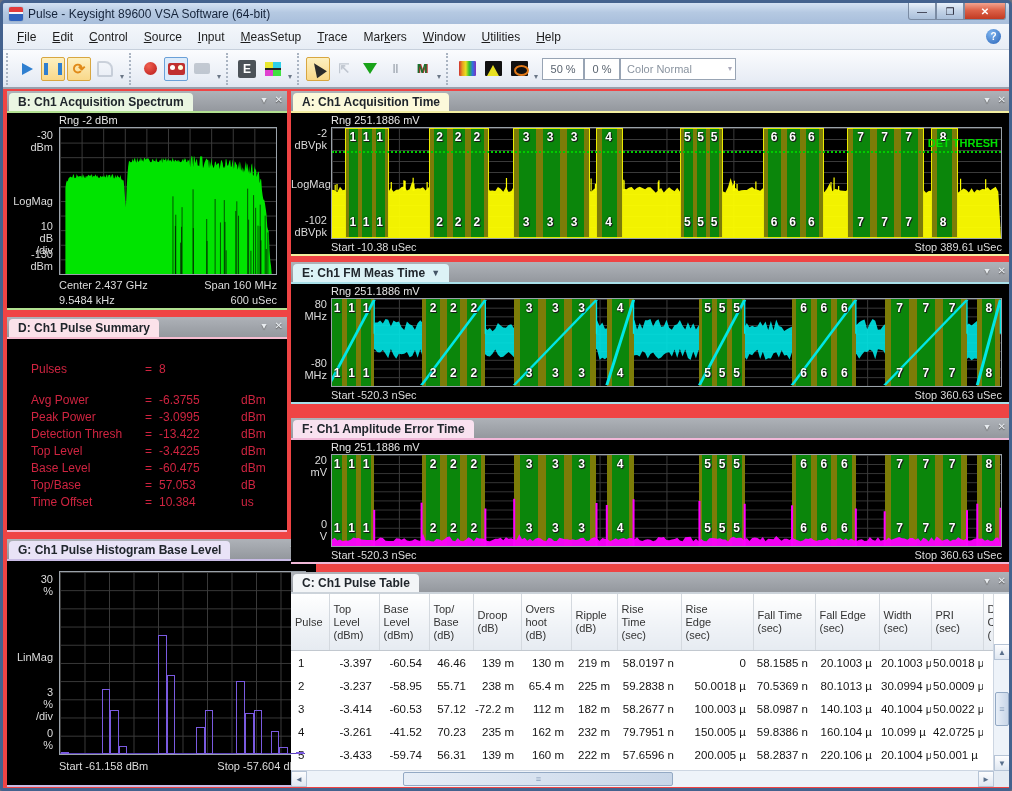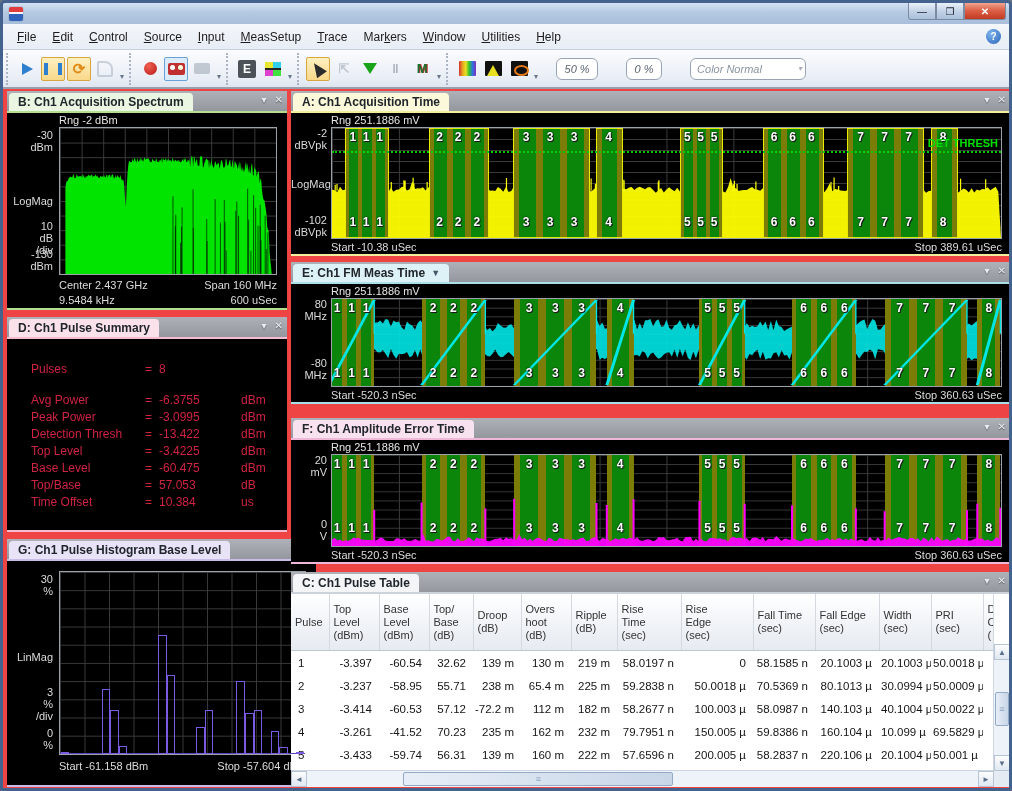--- a/index.html
+++ b/index.html
@@ -41,21 +41,21 @@
   .g-cursor{width:0;height:0;border-left:6px solid transparent;border-right:6px solid transparent;border-bottom:14px solid #2b2b2b;transform:rotate(-35deg);}
   .g-move{color:#8a94a2;font-size:13px;font-weight:bold;}
   .g-peak{width:0;height:0;border-left:7px solid transparent;border-right:7px solid transparent;border-top:11px solid #19a319;}
   .g-band{color:#55606e;font-size:13px;font-weight:bold;letter-spacing:1px;}
   .g-markerM{color:#1c6e2c;font-size:13px;font-weight:bold;text-shadow:1px 0 0 #c03030;}
   .g-spectrogram{width:17px;height:15px;background:linear-gradient(90deg,#d03030,#e8a020,#e8e020,#30c030,#3070e0,#8030c0);border-radius:1px;}
   .g-spectrum{width:17px;height:15px;background:#111;position:relative;overflow:hidden;border-radius:1px;}
   .g-spectrum:before{content:"";position:absolute;left:2px;bottom:0;width:0;height:0;border-left:6px solid transparent;border-right:6px solid transparent;border-bottom:11px solid #e8e020;}
   .g-persistence{width:17px;height:15px;background:#111;position:relative;border-radius:1px;}
   .g-persistence:before{content:"";position:absolute;left:3px;top:4px;width:11px;height:7px;border:2px solid #e07818;border-radius:50%;}
-  .tfield{height:20px;border:1px solid #98a4b4;background:#fff;color:#5a6470;font-size:11px;display:flex;align-items:center;justify-content:center;margin:0 14px;border-radius:6px;font-style:italic;}
+  .tfield{height:20px;border:1px solid #98a4b4;background:#fff;color:#5a6470;font-size:11px;display:flex;align-items:center;justify-content:center;margin:0 0;border-radius:0;}
   .combo{justify-content:flex-start;padding-left:6px;position:relative;color:#8a94a0;}
   .combo .carr{position:absolute;right:3px;font-size:8px;color:#aab;}
   
   #workspace{position:relative;height:700px;background:#ef4444;}
   .panel{position:absolute;display:flex;flex-direction:column;box-sizing:border-box;}
   .phdr{height:20px;background:linear-gradient(180deg,#aeb2b8,#94989e);display:flex;align-items:flex-end;position:relative;flex:0 0 auto;}
   .tab{height:18px;margin-left:2px;padding:0 9px;border-radius:4px 4px 0 0;font-size:12px;font-weight:600;color:#20262c;display:flex;align-items:center;white-space:nowrap;}
   .tab .caret{font-size:9px;margin-left:6px;color:#456;}
   .hbtns{position:absolute;right:4px;top:3px;display:flex;gap:8px;}
   .hbtn{color:#e8ecf0;font-size:10px;line-height:12px;text-shadow:0 1px 1px #555;}
@@ -95,20 +95,21 @@
   .sthumb{position:absolute;background:linear-gradient(90deg,#e7eef7,#c8d6e8);border:1px solid #93a9c4;border-radius:2px;box-sizing:border-box;}
   .sthumb:after{content:"≡";color:#8aa0bc;font-size:9px;position:absolute;left:50%;top:50%;transform:translate(-50%,-55%);}
   .corner{position:absolute;right:0;bottom:0;width:16px;height:16px;background:#e4ebf3;}
 </style>
 </head>
 <body>
 
 <div id="win">
   <div id="titlebar">
     <div id="appicon"></div>
+    <div id="apptitle">Pulse - Keysight 89600 VSA Software (64-bit)</div>
     <div id="winbtns">
       <div class="wbtn min">—</div>
       <div class="wbtn">❐</div>
       <div class="wbtn close">✕</div>
     </div>
   </div>
 
   <div id="menubar">
 
     <div class="menuitem"><u>F</u>ile</div>
@@ -640,21 +641,21 @@
                   <th>Width<br>(sec)</th>
                   <th>PRI<br>(sec)</th>
                   <th>D<br>C<br>(</th>
                 </tr>
               </thead>
               <tbody>
                 <tr>
                   <td class="pn">1</td>
                   <td>-3.397</td>
                   <td>-60.54</td>
-                  <td>32.62</td>
+                  <td>46.46</td>
                   <td>139 m</td>
                   <td>130 m</td>
                   <td>219 m</td>
                   <td>58.0197 n</td>
                   <td>0</td>
                   <td>58.1585 n</td>
                   <td>20.1003 µ</td>
                   <td>20.1003 µ</td>
                   <td>50.0018 µ</td>
                   <td></td>
@@ -697,21 +698,21 @@
                   <td>-41.52</td>
                   <td>70.23</td>
                   <td>235 m</td>
                   <td>162 m</td>
                   <td>232 m</td>
                   <td>79.7951 n</td>
                   <td>150.005 µ</td>
                   <td>59.8386 n</td>
                   <td>160.104 µ</td>
                   <td>10.099 µ</td>
-                  <td>69.5829 µ</td>
+                  <td>42.0725 µ</td>
                   <td></td>
                 </tr>
                 <tr>
                   <td class="pn">5</td>
                   <td>-3.433</td>
                   <td>-59.74</td>
                   <td>56.31</td>
                   <td>139 m</td>
                   <td>160 m</td>
                   <td>222 m</td>

